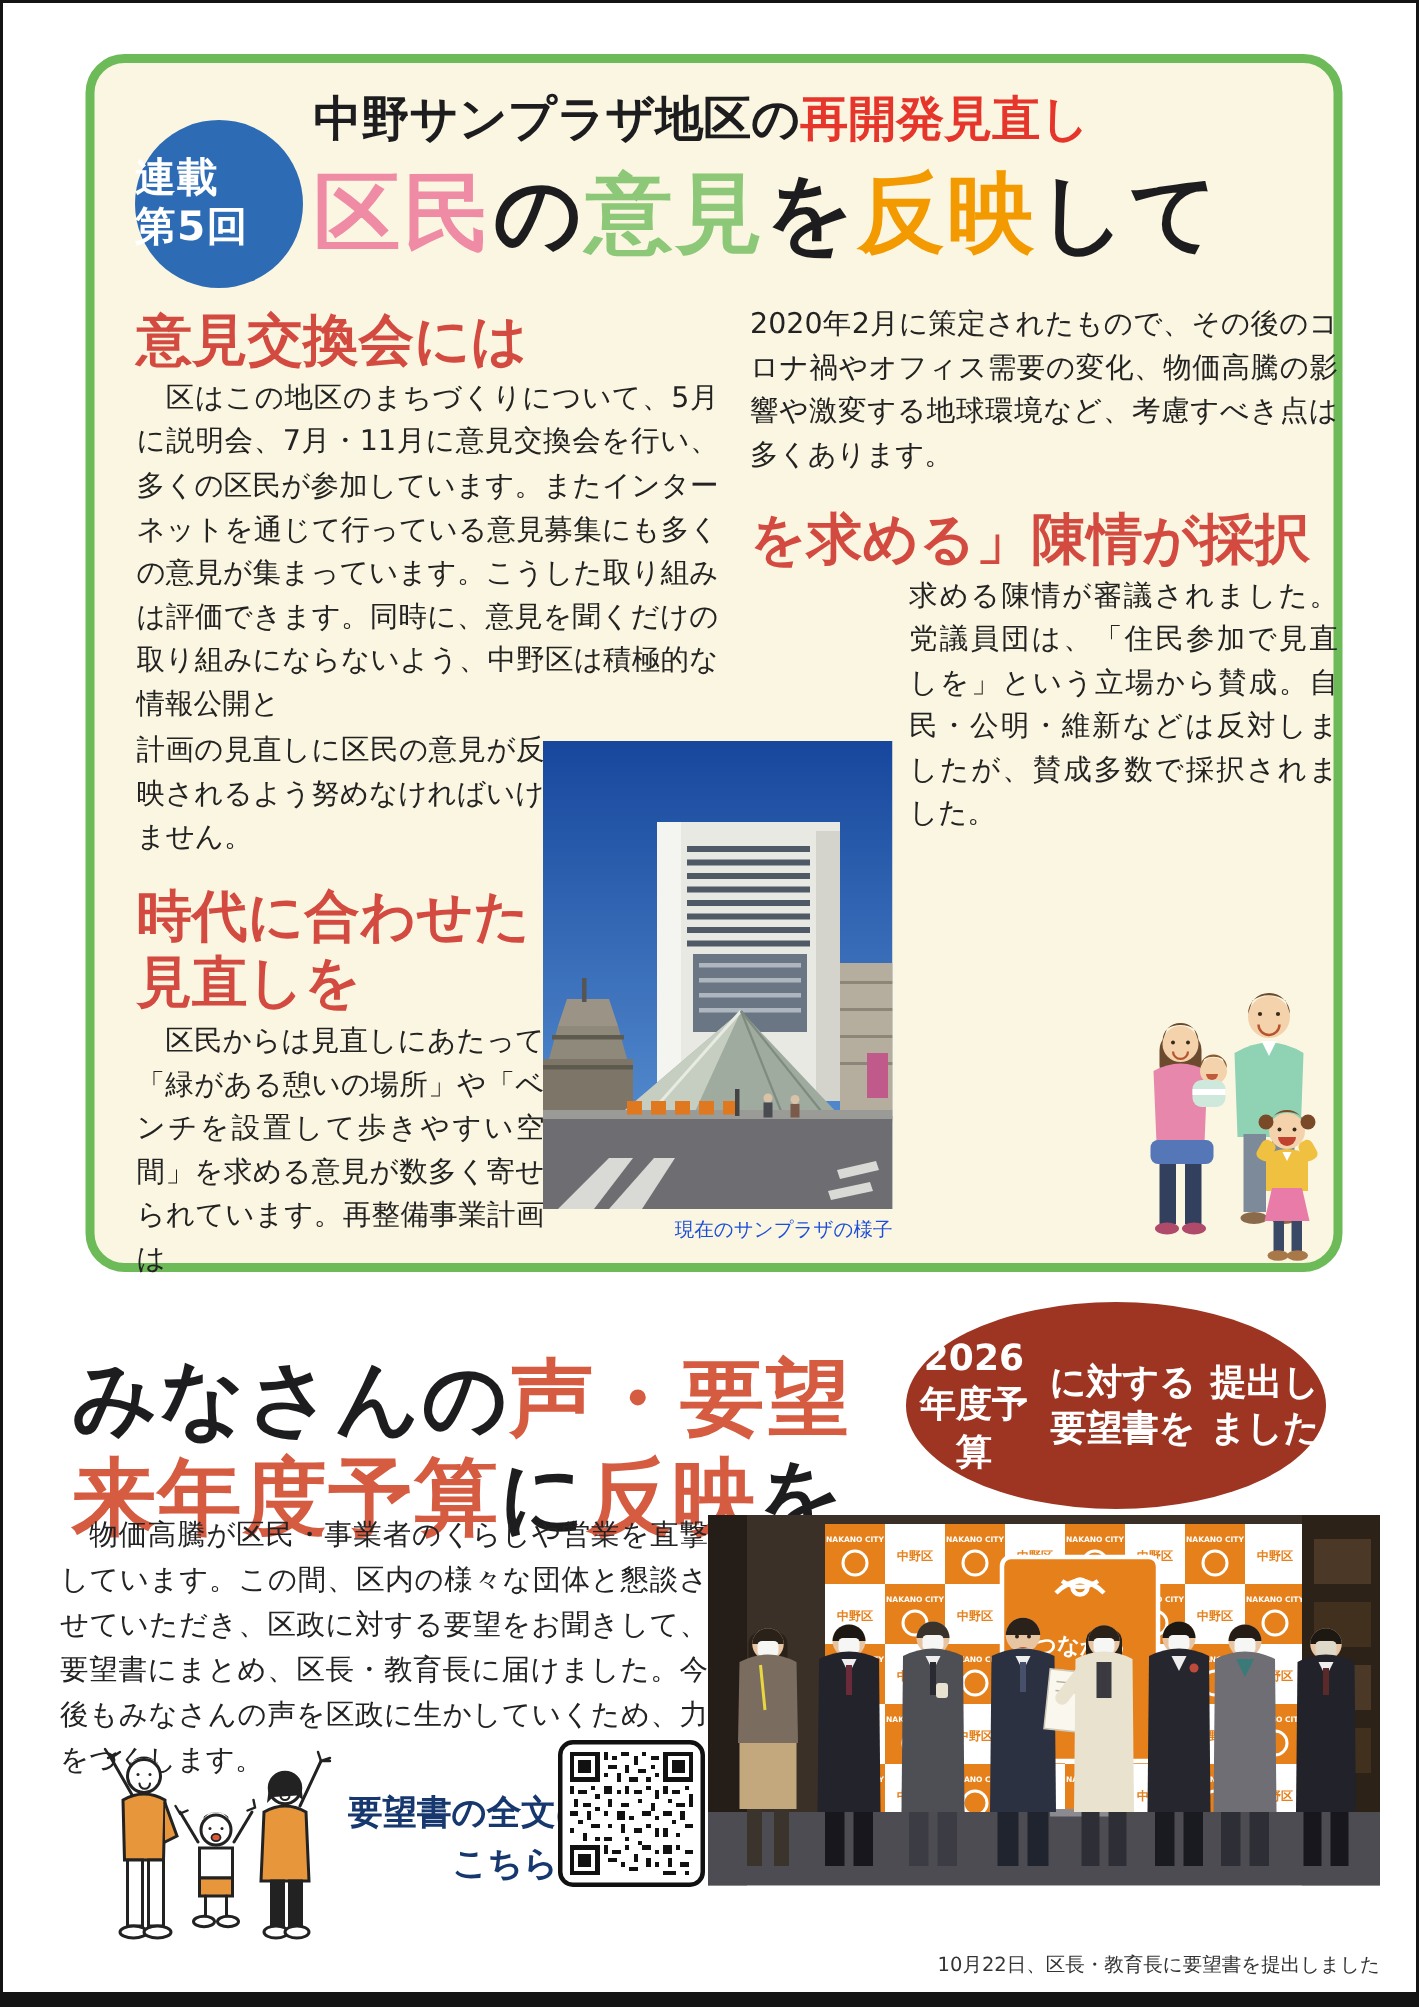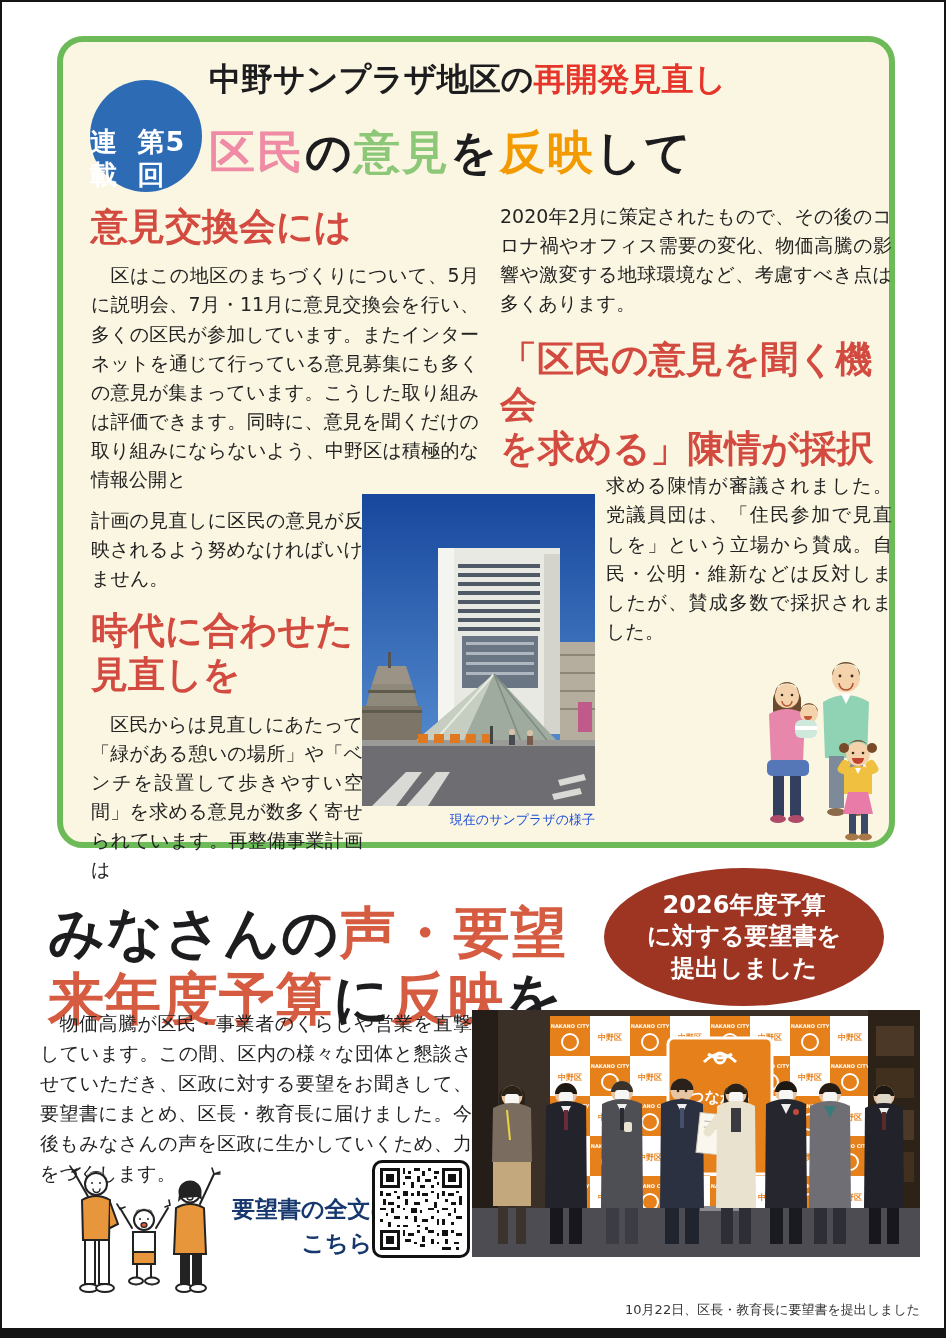--- a/index.html
+++ b/index.html
@@ -11,51 +11,51 @@
     overflow:hidden;
   }
   
   .green-box {
     position:absolute; left:55px; top:34px; width:838px; height:812px;
     background:#fbf6e1; border:6px solid #6cba58; border-radius:26px;
   }
   .badge {
     position:absolute; left:27px; top:38px; width:112px; height:112px;
     background:#2d6cb5; border-radius:50%; color:#fff; font-weight:bold;
-    display:flex; flex-direction:row; align-items:flex-end; justify-content:center;
+    display:flex; flex-direction:column; align-items:flex-start; justify-content:center;
     font-size:27px; line-height:1.22; letter-spacing:1px;
   }
   .title { position:absolute; left:146px; top:16px; white-space:nowrap; }
   .title .t1 { font-size:32px; font-weight:bold; letter-spacing:0px; }
-  .title .t2 { font-size:46px; font-weight:bold; letter-spacing:2px; margin-top:20px; }
+  .title .t2 { font-size:58px; font-weight:bold; letter-spacing:2px; margin-top:2px; }
   .c-black { color:#1d1d1f; } .c-red { color:#e6352a; } .c-pink { color:#ef8ba4; }
   .c-green { color:#8cc878; } .c-orange { color:#f39a00; }
   .col-left  { position:absolute; left:28px;  top:163px; width:388px; }
   .col-right { position:absolute; left:437px; top:160px; width:392px; }
   .gb-h { color:#d34b40; font-size:37px; font-weight:bold; line-height:1.2; }
-  .body { font-size:19px; line-height:1.53; color:#232323; margin-top:12px; text-align:justify; }
+  .body { font-size:19px; line-height:1.53; color:#232323; margin-top:2px; text-align:justify; }
   .narrow { width:272px; }
   .indent-wrap { margin-left:106px; width:286px; }
   .mt16 { margin-top:16px; } .mt20 { margin-top:20px; }
   .sunplaza { position:absolute; left:299px; top:452px; width:233px; height:312px; }
   .sunplaza svg { display:block; width:100%; height:100%; }
   .photo-cap1 {
     position:absolute; left:299px; top:769px; width:233px;
     font-size:13px; color:#1d4ed8; text-align:right;
   }
   .family-flat { position:absolute; left:688px; top:610px; width:144px; height:194px; }
   .family-flat svg { width:100%; height:100%; }
   
   .headline { position:absolute; left:46px; top:858px; font-size:56px; font-weight:bold;
     line-height:1.17; letter-spacing:1px; white-space:nowrap;margin-top:40px; }
   .hl-red { color:#d55b41; } .hl-black { color:#1d1d1f; }
   .oval {
     position:absolute; left:602px; top:866px; width:280px; height:138px;
     background:#9d3522; border-radius:50%; color:#fff; font-weight:bold;
-    display:flex; flex-direction:column; align-items:center; justify-content:center;
+    display:flex; flex-direction:row; align-items:center; justify-content:center;
     font-size:24px; line-height:1.3; text-align:center;
   }
   .bottom-para { position:absolute; left:38px; top:1006px; width:432px;
     font-size:19px; line-height:1.58; color:#232323; text-align:justify; }
   .family-line { position:absolute; left:42px; top:1156px; width:178px; height:152px; }
   .family-line svg { width:100%; height:100%; }
   .qr-label { position:absolute; left:214px; top:1192px; width:178px; text-align:right;
     font-size:23px; font-weight:bold; color:#16386e; line-height:1.35; }
   .qr-arrow { color:#111; font-size:26px; }
   .qr-box { position:absolute; left:370px; top:1158px; width:98px; height:98px;
@@ -93,21 +93,20 @@
       <h2 class="gb-h mt16 narrow">
         <div>時代に合わせた</div>
         <div>見直しを</div>
       </h2>
       <p class="body narrow">　区民からは見直しにあたって「緑がある憩いの場所」や「ベンチを設置して歩きやすい空間」を求める意見が数多く寄せられています。再整備事業計画は</p>
     </div>
 
     <div class="col-right">
       <p class="body" style="margin-top:0">2020年2月に策定されたもので、その後のコロナ禍やオフィス需要の変化、物価高騰の影響や激変する地球環境など、考慮すべき点は多くあります。</p>
       <h2 class="gb-h mt20">
-        <div>「区民の意見を聞く機会</div>
         <div>を求める」陳情が採択</div>
       </h2>
       <div class="indent-wrap">
         <p class="body" style="margin-top:0">求める陳情が審議されました。党議員団は、「住民参加で見直しを」という立場から賛成。自民・公明・維新などは反対しましたが、賛成多数で採択されました。</p>
       </div>
     </div>
 
     <figure class="sunplaza">
       <svg viewBox="0 0 233 312" preserveAspectRatio="none">
         <defs>

